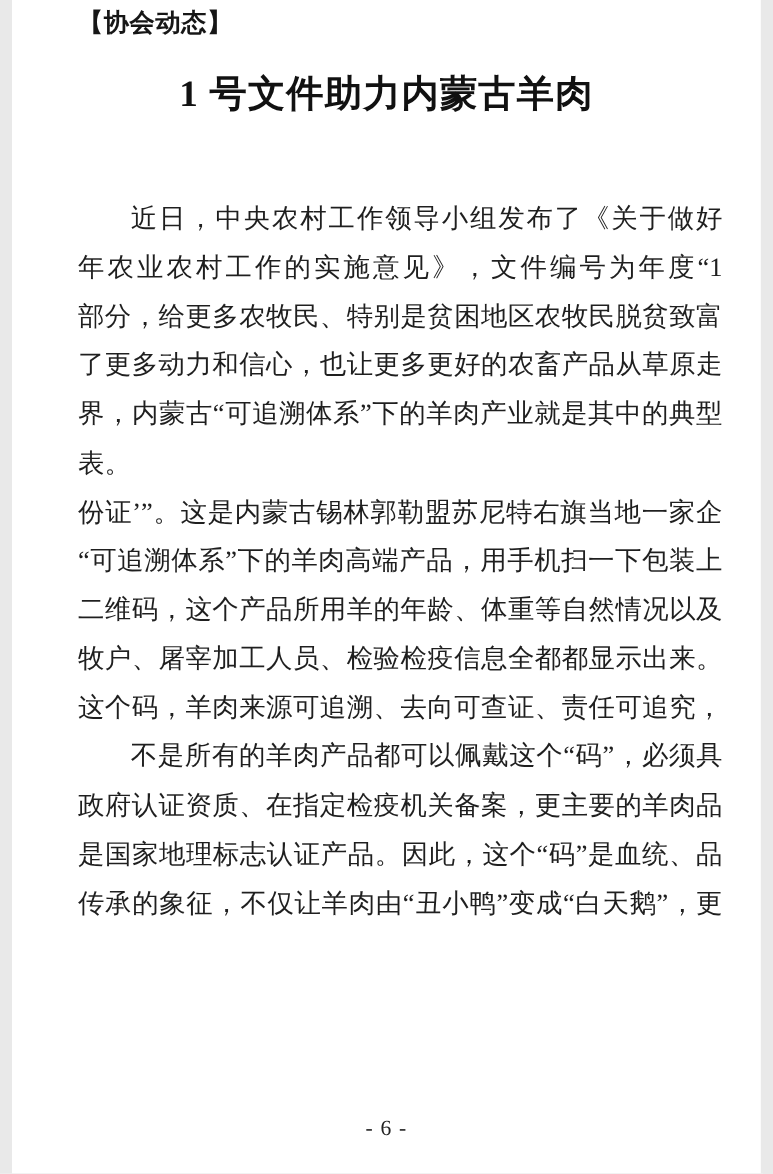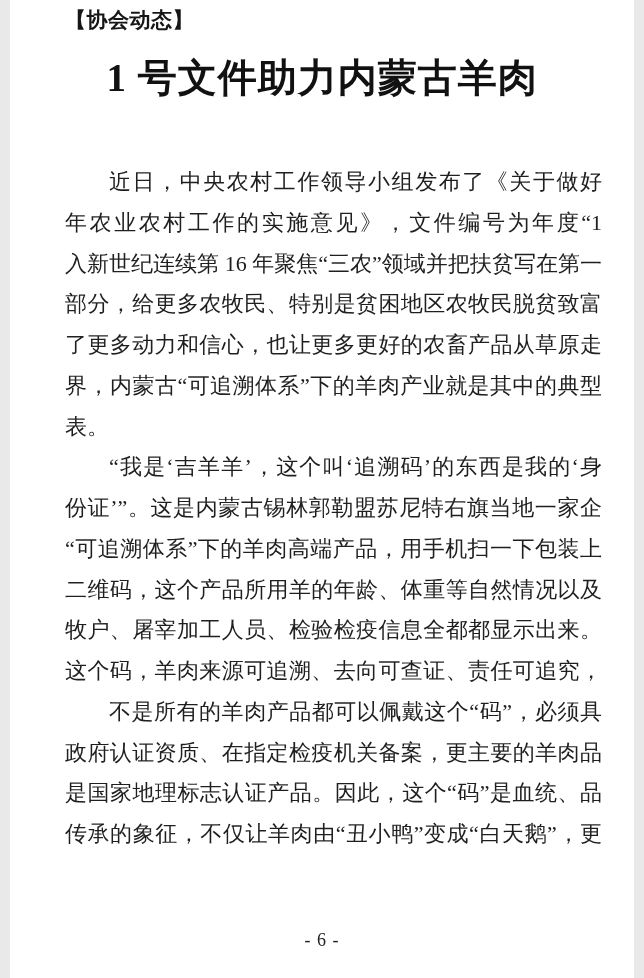--- a/index.html
+++ b/index.html
@@ -28,21 +28,21 @@
     line-height: 30px;
     color: #161616;
   }
   .title-block {
     position: absolute;
     left: 0;
     right: 0;
     top: 50px;
     text-align: center;
     font-weight: bold;
-    font-size: 39px;
+    font-size: 31px;
     color: #111111;
   }
   .title-line {
     height: 56px;
     line-height: 56px;
     letter-spacing: 1px;
   }
   .body-text {
     position: absolute;
     left: 55px;
@@ -84,29 +84,27 @@
 
   <div class="title-block">
     <div class="title-line">1 号文件助力内蒙古羊肉</div>
   </div>
 
   <div class="body-text">
 
     <div>
       <div class="line justify indent">近日，中央农村工作领导小组发布了《关于做好 2019</div>
       <div class="line justify">年农业农村工作的实施意见》，文件编号为年度“1 号”，进</div>
-      <div class="line justify">入新世纪连续第 16 年聚焦“三农”领域并把扶贫写在第一</div>
       <div class="line justify">部分，给更多农牧民、特别是贫困地区农牧民脱贫致富增添</div>
       <div class="line justify">了更多动力和信心，也让更多更好的农畜产品从草原走向世</div>
       <div class="line justify">界，内蒙古“可追溯体系”下的羊肉产业就是其中的典型代</div>
       <div class="line">表。</div>
     </div>
 
     <div>
-      <div class="line justify indent">“我是‘吉羊羊’，这个叫‘追溯码’的东西是我的‘身</div>
       <div class="line justify">份证’”。这是内蒙古锡林郭勒盟苏尼特右旗当地一家企业</div>
       <div class="line justify">“可追溯体系”下的羊肉高端产品，用手机扫一下包装上的</div>
       <div class="line justify">二维码，这个产品所用羊的年龄、体重等自然情况以及养殖</div>
       <div class="line justify">牧户、屠宰加工人员、检验检疫信息全都都显示出来。有了</div>
       <div class="line justify">这个码，羊肉来源可追溯、去向可查证、责任可追究，食用</div>
     </div>
 
     <div>
       <div class="line justify indent">不是所有的羊肉产品都可以佩戴这个“码”，必须具备</div>
       <div class="line justify">政府认证资质、在指定检疫机关备案，更主要的羊肉品种还</div>

